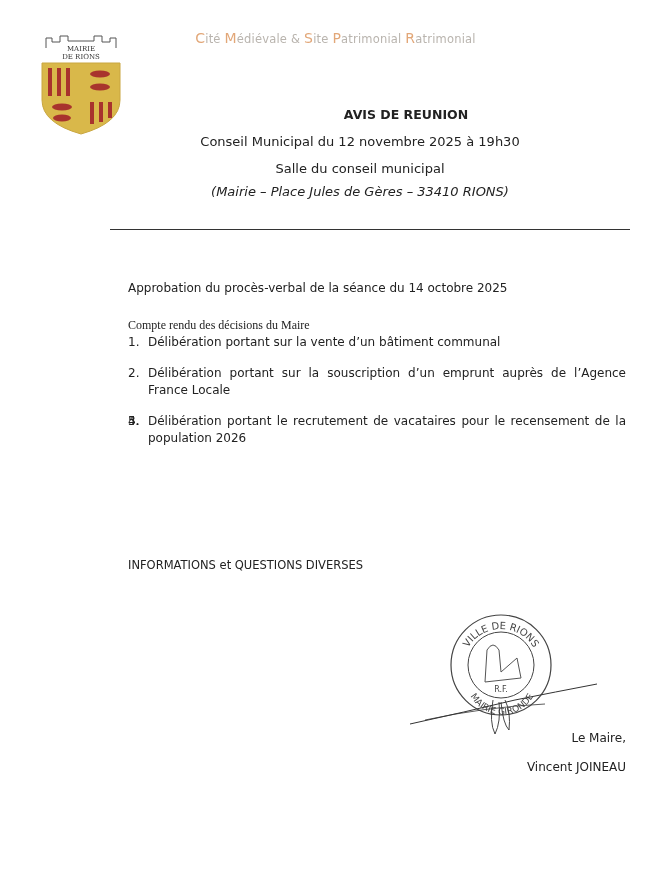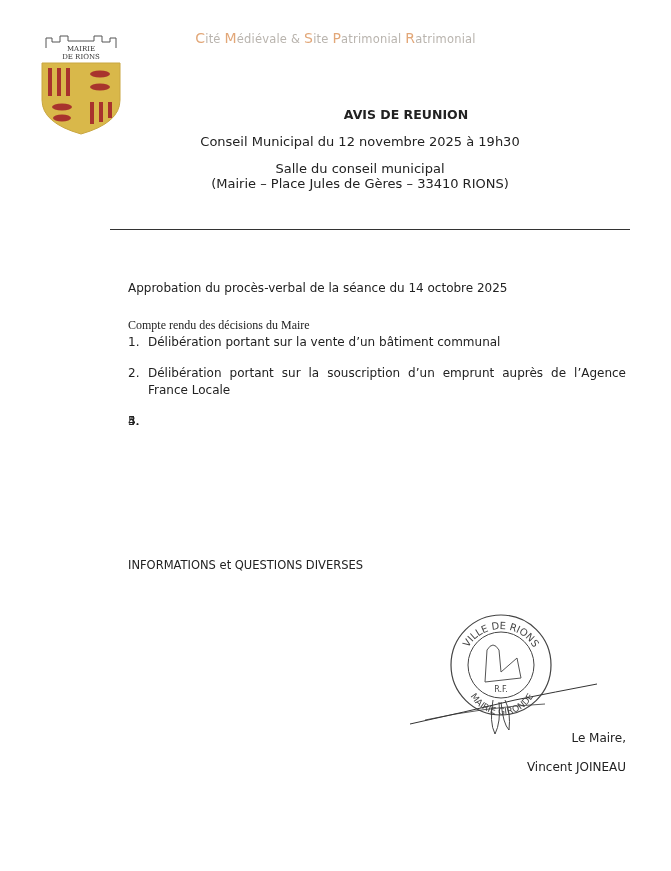--- a/index.html
+++ b/index.html
@@ -6,21 +6,21 @@
   body { width: 671px; height: 871px; position: relative; overflow: hidden;
          font-family: "DejaVu Sans", sans-serif; color: #222; }
   .logo { position: absolute; left: 38px; top: 28px; width: 86px; height: 108px; text-decoration: underline; }
   .tagline { position: absolute; left: 0; width: 671px; top: 30px; text-align: center;
              font-size: 11.5px; color: #b9b4ae; letter-spacing: 0.2px; }
   .tagline .cap { color: #e2a778; font-size: 14px; }
   .center { position: absolute; left: 100px; width: 520px; text-align: center; }
   .title { top: 107px; font-weight: bold; font-size: 12.5px; color: #222; padding-left: 46px; }
   .l1 { top: 134px; font-size: 13px; }
   .l2 { top: 161px; font-size: 13px; }
-  .l3 { top: 176px; font-size: 13px; }
+  .l3 { top: 184px; font-size: 13px; font-style: italic; }
   .rule { position: absolute; left: 110px; width: 520px; top: 229px; height: 0; border-top: 1px solid #333; }
   .para { position: absolute; left: 128px; font-size: 12px; }
   .p-approb { top: 257px; margin-top: 24px; }
   .p-compte { top: 318px; font-family: Liberation Serif, serif; }
   .list { position: absolute; left: 128px; width: 498px; top: 334px; margin: 0; padding: 0; list-style: none; font-size: 12px; }
   .list li { position: relative; padding-left: 20px; line-height: 17px; text-align: justify; }
   .list li .num { position: absolute; left: 0; top: 0; }
   .info { position: absolute; left: 128px; top: 558px; font-size: 11.5px; }
   .seal { position: absolute; left: 405px; top: 612px; width: 195px; height: 135px; }
   .sig-role { position: absolute; right: 45px; top: 731px; font-size: 12px; }
@@ -59,21 +59,21 @@
 <div class="rule"></div>
 
 <div class="para p-approb">Approbation du procès-verbal de la séance du 14 octobre 2025</div>
 <div class="para p-compte">Compte rendu des décisions du Maire</div>
 
 <ol class="list">
   <li style="margin-bottom:14px;"><span class="num">1.</span><span>Délibération portant sur la vente d’un bâtiment communal</span></li>
   <li style="margin-bottom:14px;"><span class="num">2.</span><span>Délibération portant sur la souscription d’un emprunt auprès de l’Agence France Locale</span></li>
   <li style="margin-bottom:14px;letter-spacing:-0.35px;"><span class="num">3.</span></li>
   <li style="margin-bottom:14px;"><span class="num">4.</span></li>
-  <li><span class="num">5.</span></li>
+  <li><span class="num">5.</span><span>Délibération portant le recrutement de vacataires pour le recensement de la population 2026</span></li>
 </ol>
 
 <div class="info">INFORMATIONS et QUESTIONS DIVERSES</div>
 
 <div class="seal">
   <svg width="195" height="135" viewBox="0 0 195 135">
     <defs>
       <path id="arcTop" d="M58 55 A38 38 0 0 1 134 55"></path>
       <path id="arcBot" d="M62 75 A36 36 0 0 0 132 75"></path>
     </defs>

